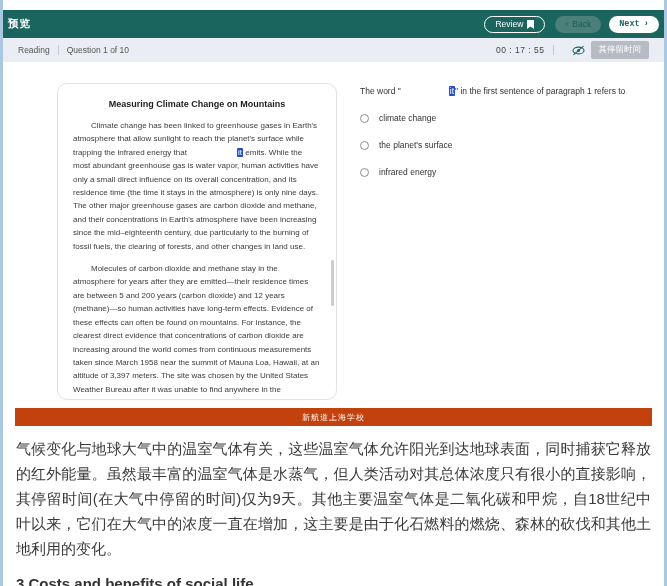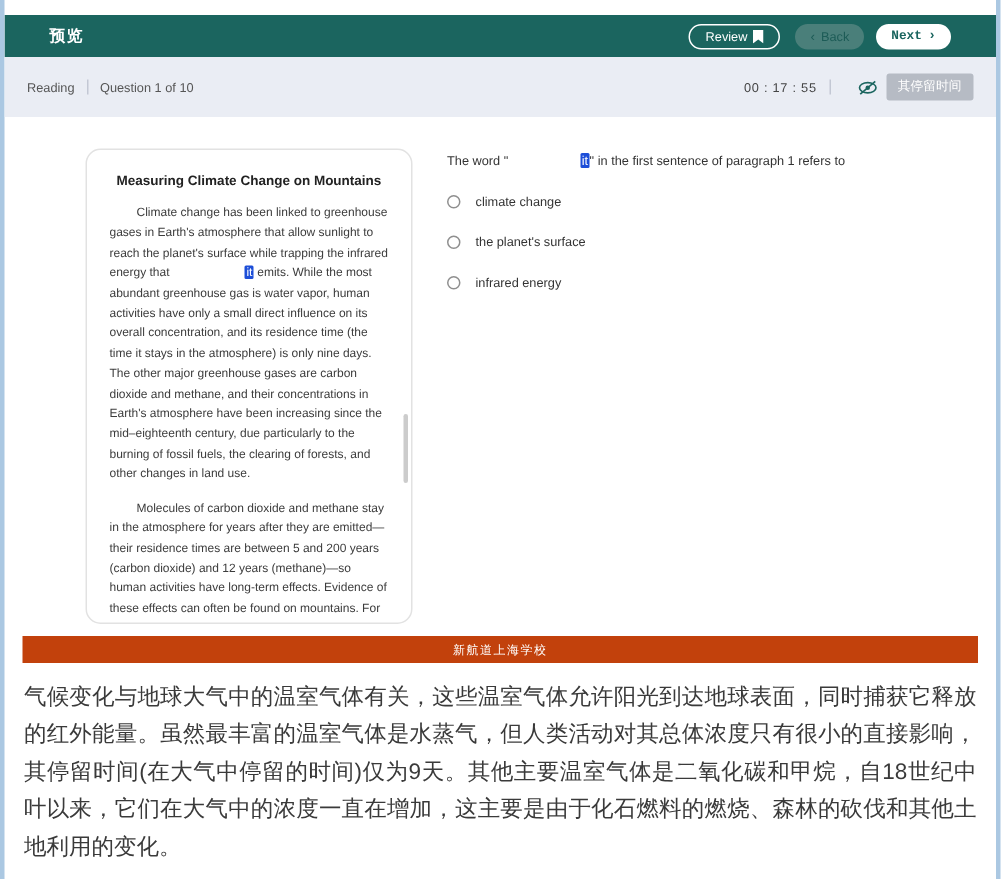--- a/index.html
+++ b/index.html
@@ -4,51 +4,51 @@
 <style>
   html,body{margin:0;padding:0;}
   body{
     width:667px;height:586px;overflow:hidden;background:#fff;
     border-left:3px solid #abc8e2;border-right:3px solid #abc8e2;box-sizing:border-box;
     font-family:"Liberation Sans",sans-serif;color:#333;
   }
   
   .topbar{
     margin-top:10px;height:28px;background:#1b655f;
-    display:flex;align-items:center;padding:0 30px;box-sizing:border-box;
+    display:flex;align-items:center;padding:0 5px;box-sizing:border-box;
   }
   .topbar .title{color:#fff;font-size:10.5px;font-weight:bold;letter-spacing:1px;}
   .topbar .spacer{flex:1;}
   .pill{
     height:17px;border-radius:9px;display:inline-flex;align-items:center;gap:4px;
     font-size:8.5px;padding:0 10px;cursor:pointer;border:none;background:transparent;
     font-family:"Liberation Sans",sans-serif;
   }
   .btn-review{border:1px solid #fff;color:#fff;margin-right:10px;}
   .btn-back{background:#4a7f7a;color:#1d5c57;margin-right:8px;}
   .btn-next{background:#fff;color:#1b655f;font-weight:bold;font-family:Liberation Mono, monospace;}
   .chev{font-size:9px;line-height:1;}
   .bookmark-svg{width:7px;height:9px;display:block;}
   
   .subbar{
-    height:40px;background:#eaedf4;display:flex;align-items:center;
+    height:24px;background:#eaedf4;display:flex;align-items:center;
     padding:0 15px;box-sizing:border-box;font-size:8.5px;color:#555;
   }
   .subbar .divider{width:1px;height:10px;background:#c3c8d4;margin:0 8px;}
   .subbar .spacer{flex:1;}
   .timer{color:#444;letter-spacing:.5px;}
   .eye-wrap{margin:0 6px 0 10px;display:flex;align-items:center;}
   .wb-badge{
     background:#b6bbc4;color:#fff;font-size:8.5px;border-radius:2px;
     padding:3px 8px;cursor:pointer;
   }
   
   .content{height:342px;display:flex;padding:21px 0 0 54px;box-sizing:border-box;}
   .passage-card{
-    position:relative;width:218px;height:317px;box-sizing:border-box;
+    position:relative;width:280px;height:317px;box-sizing:border-box;
     border:1px solid #e2e2e2;border-radius:10px;background:#fff;
     padding:13px 15px;overflow:hidden;
   }
   .passage-title{font-size:9px;font-weight:bold;text-align:center;color:#222;margin:2px 0 10px;}
   .para{
     font-size:8px;line-height:13.4px;color:#3c3c3c;margin:0 0 9px;
     text-indent:18px;letter-spacing:0;
   }
   .hl{background:#1d4ed8;color:#fff;padding:0 1px;border-radius:1px;text-indent:0;margin-left:48px;}
   .scroll-thumb{

